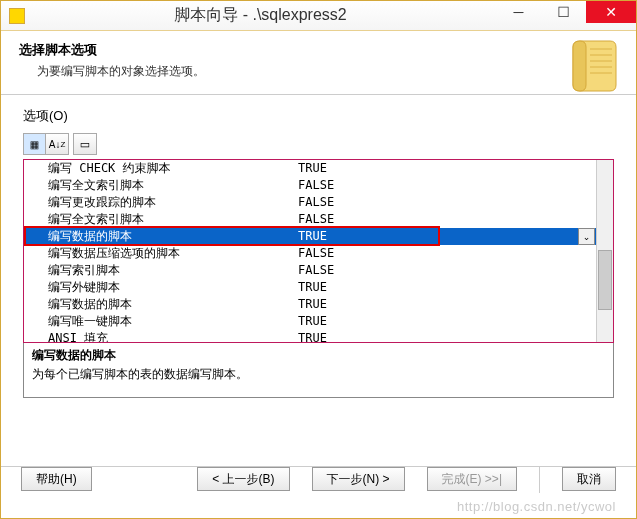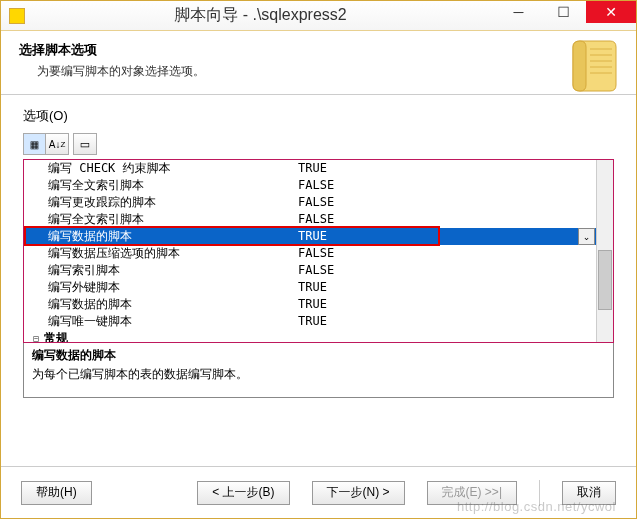--- a/index.html
+++ b/index.html
@@ -32,21 +32,21 @@
 .row .name-cell { width: 270px; padding-left: 24px; white-space: nowrap; overflow: hidden; }
 .row .val-cell { flex: 1; padding-left: 4px; }
 .row.cat .name-cell { padding-left: 6px; font-weight: normal; }
 .row .tree { display: inline-block; width: 12px; text-align: center; color: #666; font-size: 10px; margin-right: 2px; }
 .scrollbar-v { position: absolute; right: 0; top: 0; width: 17px; height: 100%; background: #f0f0f0; border-left: 1px solid #ccc; }
 .sb-thumb { position: absolute; right: 1px; top: 2px; width: 14px; height: 70px; background: #cdcdcd; border: 1px solid #aaa; }
 .dropdown-btn { position: absolute; right: 18px; width: 17px; height: 17px; background: #f0f0f0; border: 1px solid #888; display: flex; align-items: center; justify-content: center; font-size: 9px; }
 .highlight-box { position: absolute; border: 2px solid #e00000; pointer-events: none; }
 .desc-box { border: 1px solid #888; border-top: none; padding: 4px 8px 14px 8px; font-family: SimSun, monospace; font-size: 12px; }
 .desc-title { font-weight: bold; margin-bottom: 2px; }
-.footer { position: absolute; bottom: 0; left: 0; right: 0; height: 52px; border-top: 1px solid #ccc; display: flex; align-items: center; padding: 0 20px; gap: 22px; }
+.footer { position: absolute; bottom: 0; left: 0; right: 0; height: 52px; border-top: 1px solid #ccc; display: flex; padding: 0 20px; gap: 22px; }
 .btn { height: 24px; padding: 0 14px; border: 1px solid #999; background: linear-gradient(#fefefe, #e8e8e8); font-size: 12px; cursor: pointer; }
 .btn.disabled { color: #999; }
 .spacer { flex: 1; }
 .sep { width: 1px; height: 26px; background: #ccc; }
 .watermark { position: absolute; bottom: 4px; right: 20px; color: rgba(100,100,100,0.35); font-size: 13px; font-family: Arial; pointer-events: none; letter-spacing: 0.5px; }
 </style>
 </head>
 <body>
 
 <div class="window">
@@ -121,24 +121,20 @@
             <div class="val-cell">TRUE</div>
           </div>
         <div class="row">
             <div class="name-cell">编写数据的脚本</div>
             <div class="val-cell">TRUE</div>
           </div>
         <div class="row">
             <div class="name-cell">编写唯一键脚本</div>
             <div class="val-cell">TRUE</div>
           </div>
-        <div class="row cat">
-            <div class="name-cell"><span class="tree">⊟</span><b>常规</b></div>
-            <div class="val-cell"></div>
-          </div>
         <div class="row">
             <div class="name-cell">ANSI 填充</div>
             <div class="val-cell">TRUE</div>
           </div>
         <div class="row" style="height:7px;overflow:hidden">
             <div class="name-cell">包含 If NOT EXISTS</div>
             <div class="val-cell">FALSE</div>
           </div>
       </div>
       <div class="scrollbar-v">

